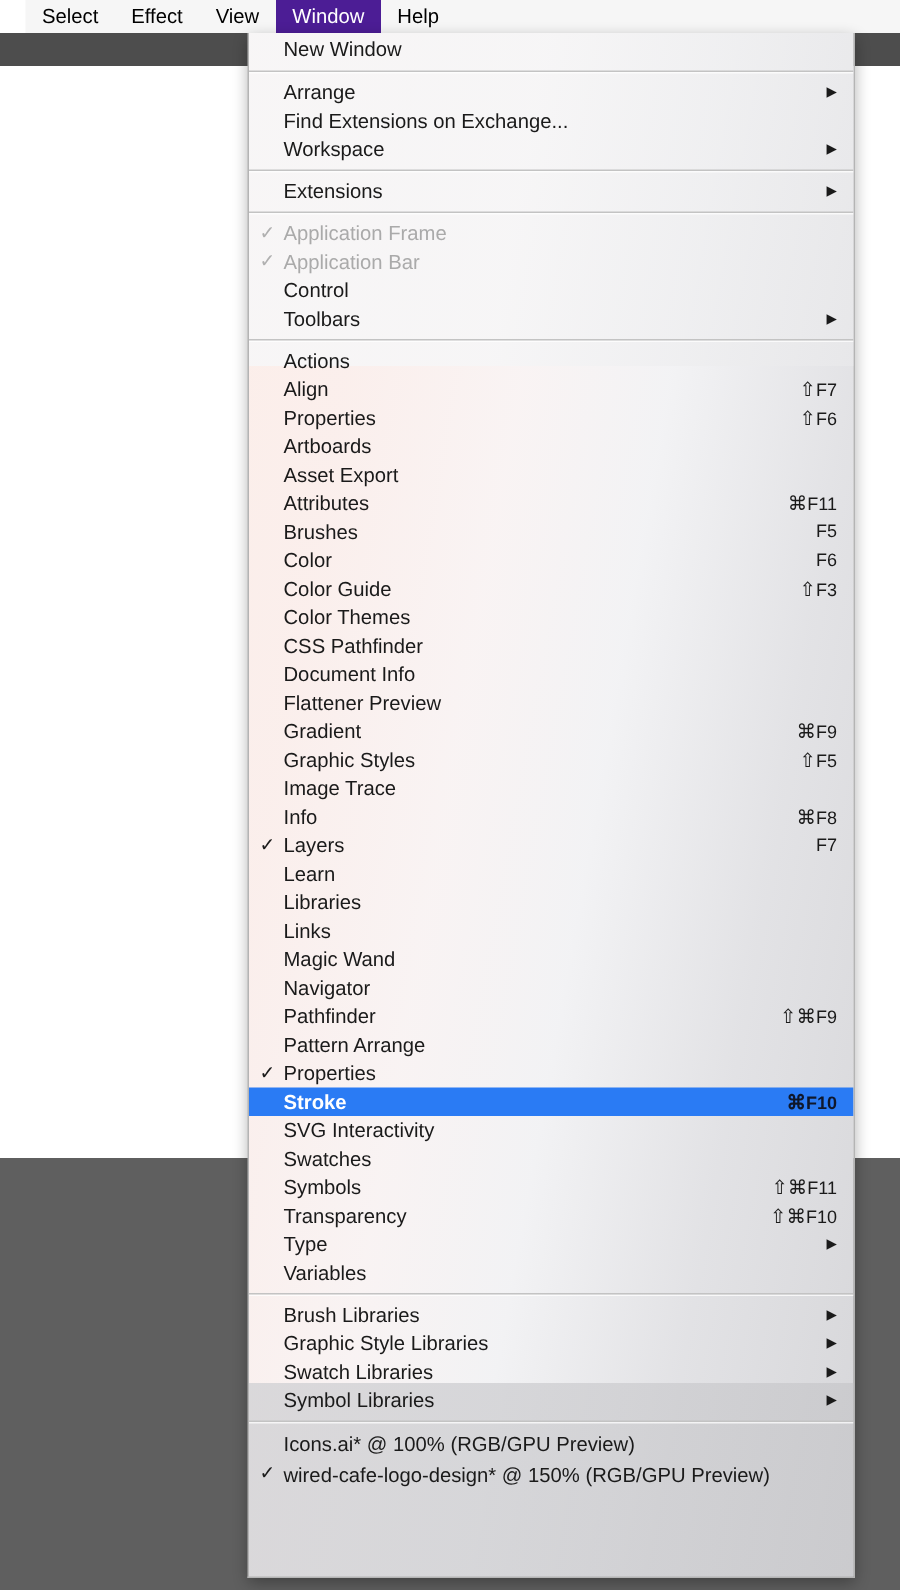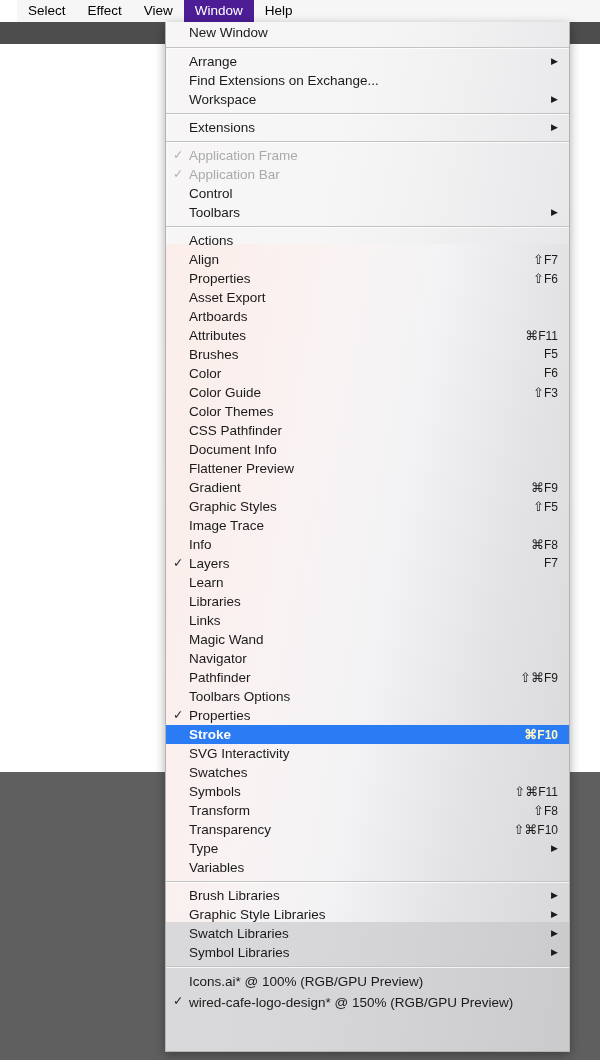--- a/index.html
+++ b/index.html
@@ -83,21 +83,21 @@
     flex:0 0 auto; width:11px; text-align:right;
     font-size:9px; padding-right:3px; color:#1a1a1a;
   }
   .row .chk {
     position:absolute; left:7px; top:0; height:19px; line-height:19px;
     font-size:12.5px;
   }
   .row.disabled { color:#aaaaaa; }
   .row.disabled .chk { color:#b0b0b0; }
   .row.selected { background:#2a7bf4; color:#ffffff;font-weight:bold; }
-  .row.selected .arrow, .row.selected .sc { color:#fef9c3;margin-left:48px; }
+  .row.selected .arrow, .row.selected .sc { color:#0f172a;margin-left:48px; }
 
   .row.big { height:21px; line-height:21px; }
 
   .sep {
     height:1px; margin:4px 0 4px 0;
     background:#c3c3c3;
     box-shadow:0 1px 0 rgba(255,255,255,.75);
   }
 </style>
 </head>
@@ -175,28 +175,28 @@
           <span class="lbl">Align</span>
           <span class="spacer"></span>
           <span class="sc"><span class="mod">⇧</span><span>F7</span></span>
         </div>
         <div class="row">
           <span class="lbl">Properties</span>
           <span class="spacer"></span>
           <span class="sc"><span class="mod">⇧</span><span>F6</span></span>
         </div>
         <div class="row">
+          <span class="lbl">Artboards</span>
+          <span class="spacer"></span>
+        </div>
+        <div class="row">
           <span class="lbl">Asset Export</span>
           <span class="spacer"></span>
         </div>
         <div class="row">
-          <span class="lbl">Artboards</span>
-          <span class="spacer"></span>
-        </div>
-        <div class="row">
           <span class="lbl">Attributes</span>
           <span class="spacer"></span>
           <span class="sc"><span class="mod">⌘</span><span>F11</span></span>
         </div>
         <div class="row">
           <span class="lbl">Brushes</span>
           <span class="spacer"></span>
           <span class="sc"><span>F5</span></span>
         </div>
         <div class="row">
@@ -269,21 +269,21 @@
         <div class="row">
           <span class="lbl">Navigator</span>
           <span class="spacer"></span>
         </div>
         <div class="row">
           <span class="lbl">Pathfinder</span>
           <span class="spacer"></span>
           <span class="sc"><span class="mod">⇧⌘</span><span>F9</span></span>
         </div>
         <div class="row">
-          <span class="lbl">Toolbars Options</span>
+          <span class="lbl">Pattern Arrange</span>
           <span class="spacer"></span>
         </div>
         <div class="row">
           <span class="chk">✓</span>
           <span class="lbl">Properties</span>
           <span class="spacer"></span>
         </div>
         <div class="row selected">
           <span class="lbl">Stroke</span>
           <span class="spacer"></span>
@@ -296,25 +296,20 @@
         <div class="row">
           <span class="lbl">Swatches</span>
           <span class="spacer"></span>
         </div>
         <div class="row">
           <span class="lbl">Symbols</span>
           <span class="spacer"></span>
           <span class="sc"><span class="mod">⇧⌘</span><span>F11</span></span>
         </div>
         <div class="row">
-          <span class="lbl">Transform</span>
-          <span class="spacer"></span>
-          <span class="sc"><span class="mod">⇧</span><span>F8</span></span>
-        </div>
-        <div class="row">
           <span class="lbl">Transparency</span>
           <span class="spacer"></span>
           <span class="sc"><span class="mod">⇧⌘</span><span>F10</span></span>
         </div>
         <div class="row">
           <span class="lbl">Type</span>
           <span class="spacer"></span>
           <span class="arrow">▶</span>
         </div>
         <div class="row">

